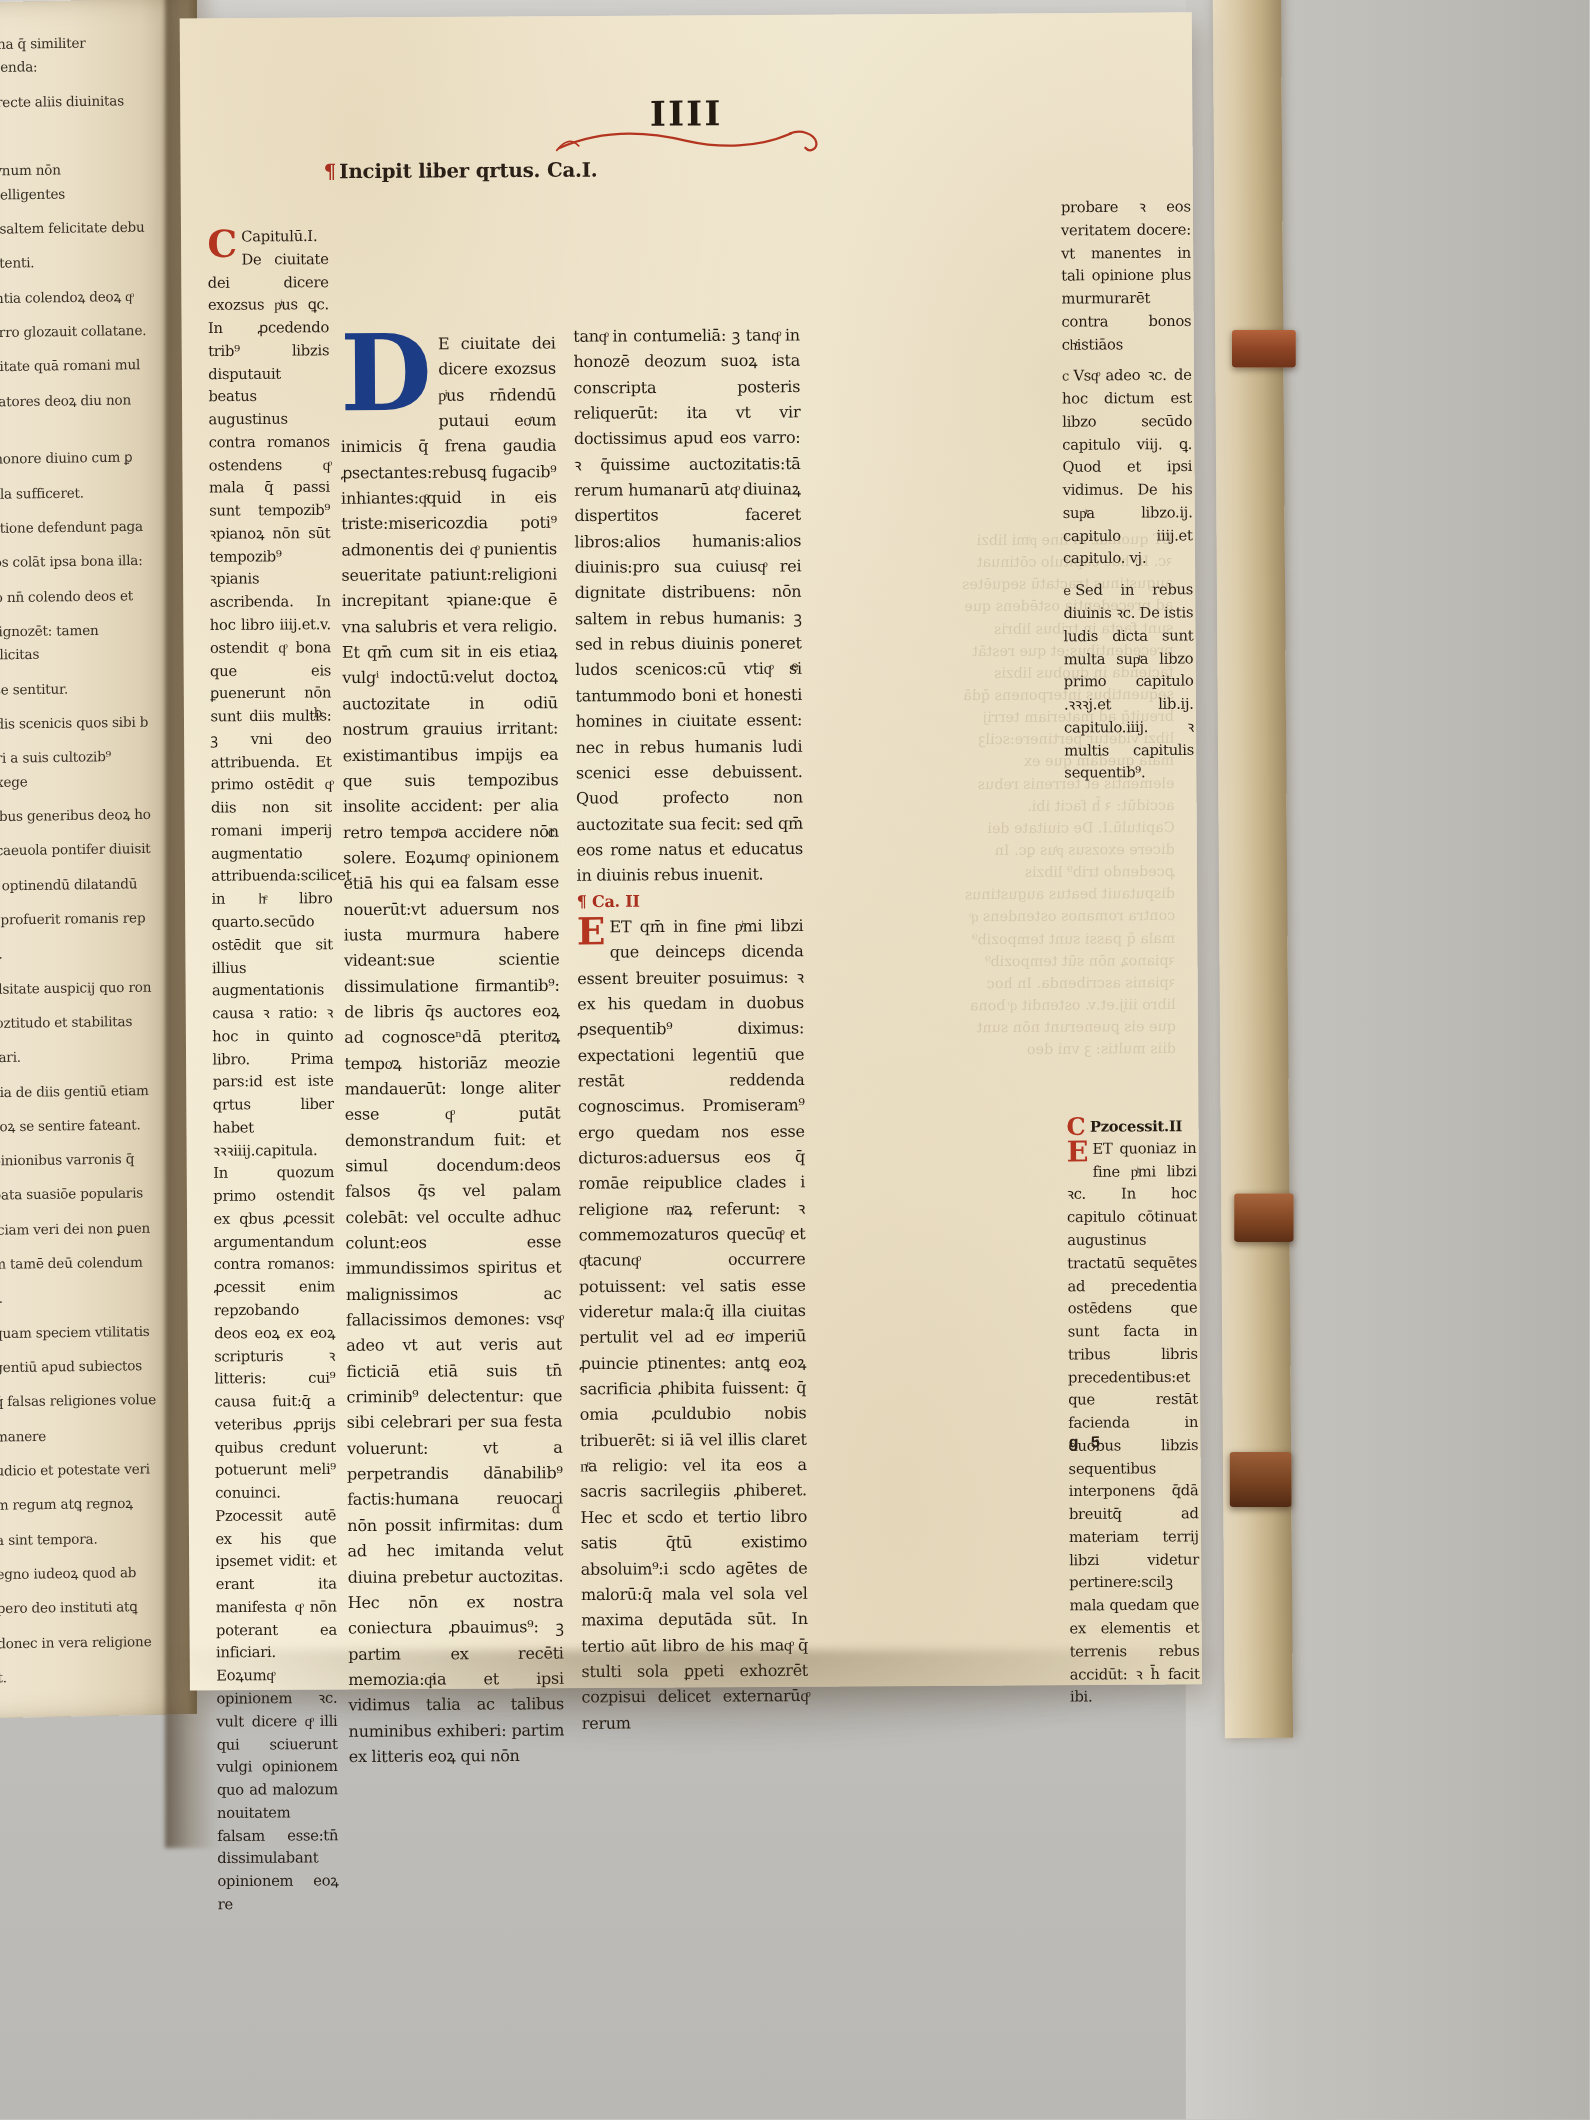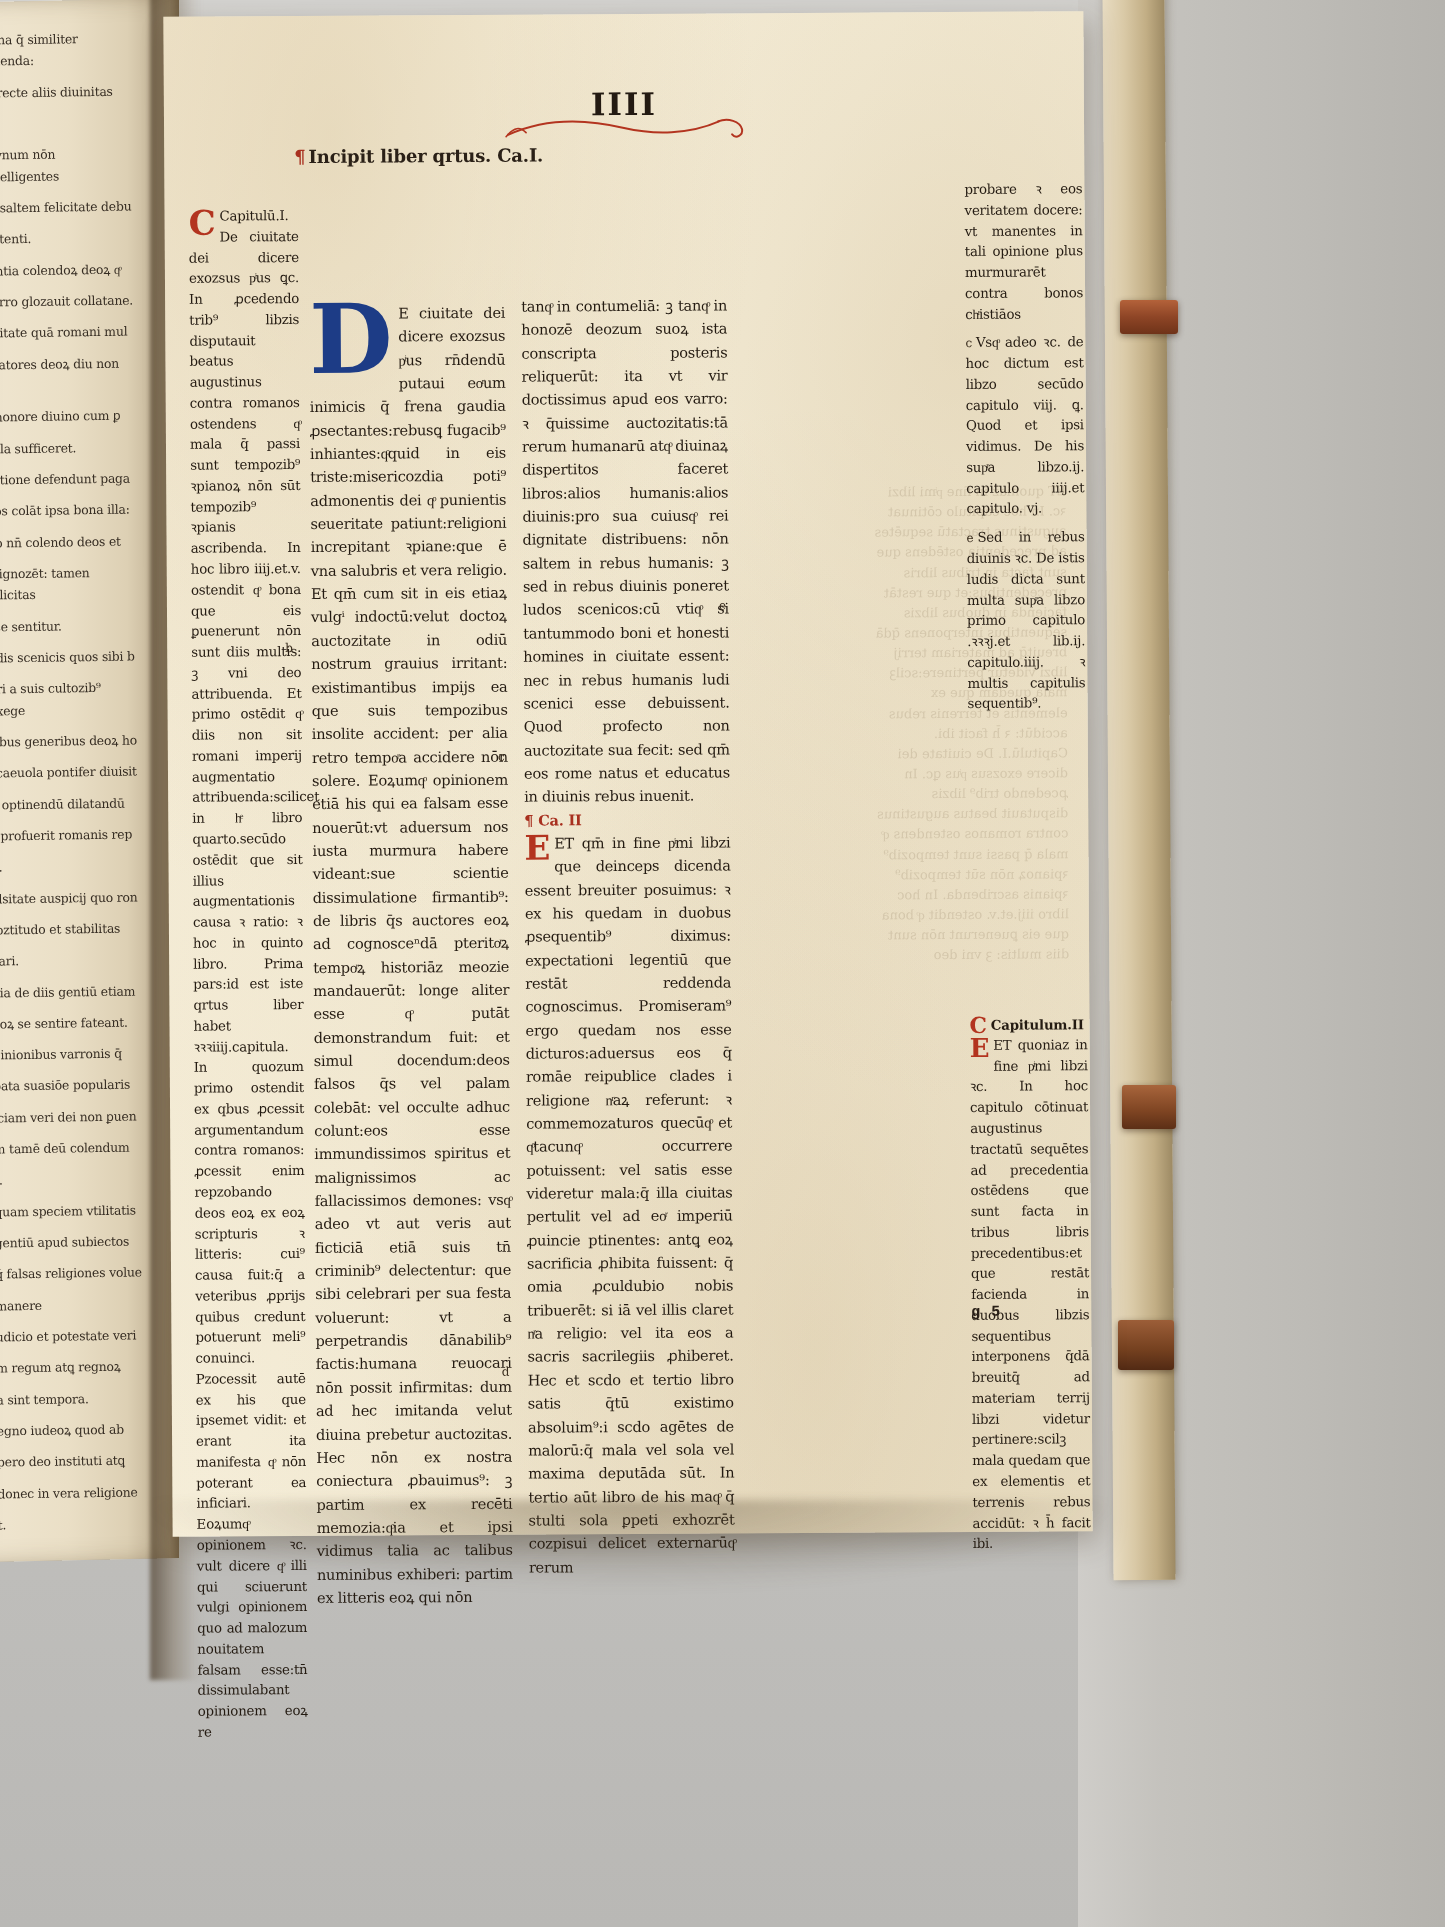--- a/index.html
+++ b/index.html
@@ -368,21 +368,21 @@
 
       <div class="col col-4">
         <p>probare ꝛ eos veritatem docere: vt manentes in tali opinione plus murmurarēt contra bonos chͬistiāos</p>
         <p style="margin-top:8px">
           <span class="side-letter" style="position:static;margin-right:4px">c</span><span>Vsqͦ adeo ꝛc. de hoc dictum est libzo secūdo capitulo viij. ꝗ. Quod et ipsi vidimus. De his supͬa libzo.ij. capitulo iiij.et capitulo. vj.</span>
         </p>
         <p style="margin-top:8px">
           <span class="side-letter" style="position:static;margin-right:4px">e</span><span>Sed in rebus diuinis ꝛc. De istis ludis dicta sunt multa supͬa libzo primo capitulo .ꝛꝛꝛj.et lib.ij. capitulo.iiij. ꝛ multis capitulis sequentib⁹.</span>
         </p>
         <p style="margin-top:300px" class="cap-label">
-          <span class="initial-small-red" style="font-size:22px;margin-top:1px">C</span><span>Capitulum.II</span>
+          <span class="initial-small-red" style="font-size:22px;margin-top:1px">C</span><span>Pzocessit.II</span>
         </p>
         <p>
           <span class="initial-small-red" style="font-size:26px">E</span><span>ET quoniaz in fine pͥmi libzi ꝛc. In hoc capitulo cōtinuat augustinus tractatū sequētes ad precedentia ostēdens que sunt facta in tribus libris precedentibus:et que restāt facienda in duobus libzis sequentibus interponens q̄dā breuitq̄ ad materiam terrij libzi videtur pertinere:scilꝫ mala quedam que ex elementis et terrenis rebus accidūt: ꝛ h̄ facit ibi.</span>
         </p>
       </div>
     </div>
 
     <div class="side-letter" style="left:118px; top:625px;">b</div>
     <div class="side-letter" style="left:330px; top:735px;">c</div>
     <div class="side-letter" style="left:330px; top:1350px;">d</div>

